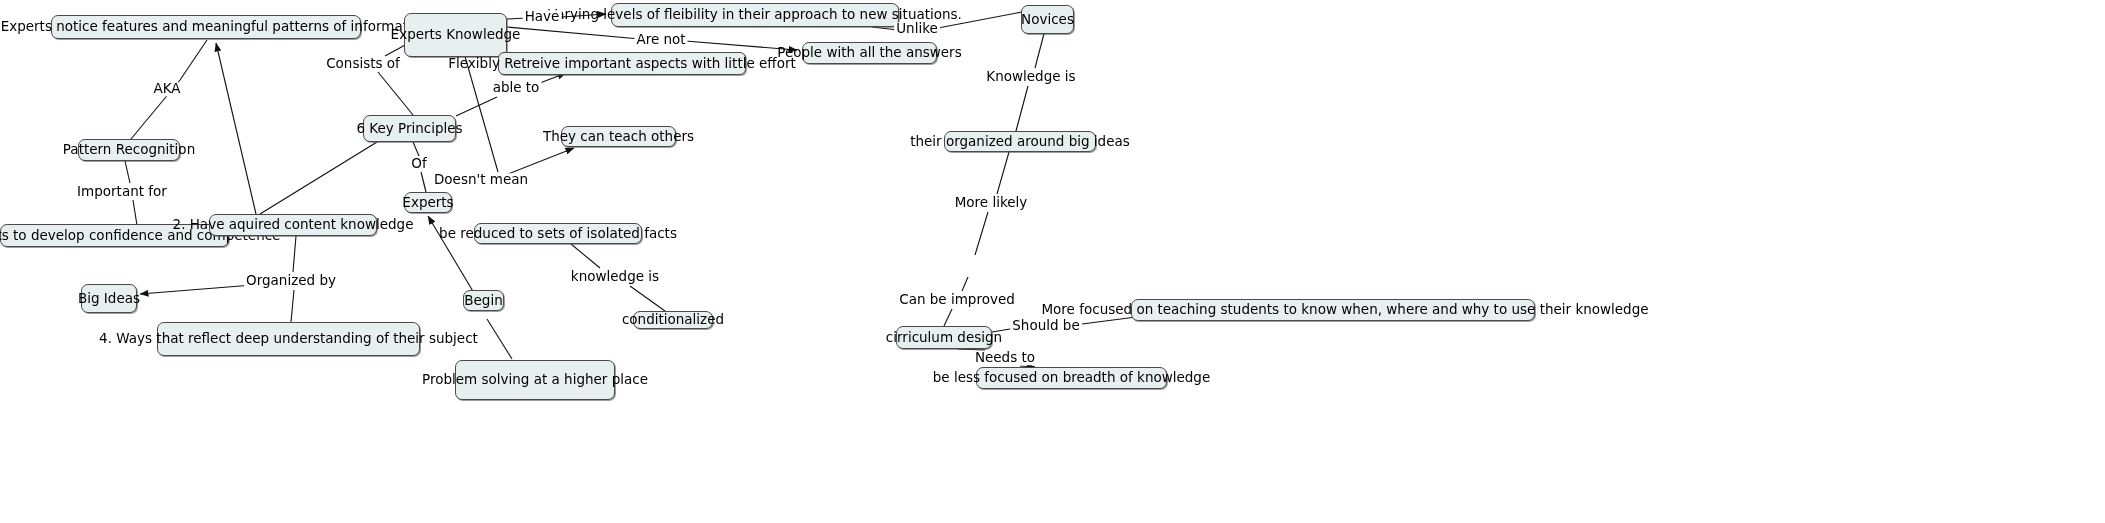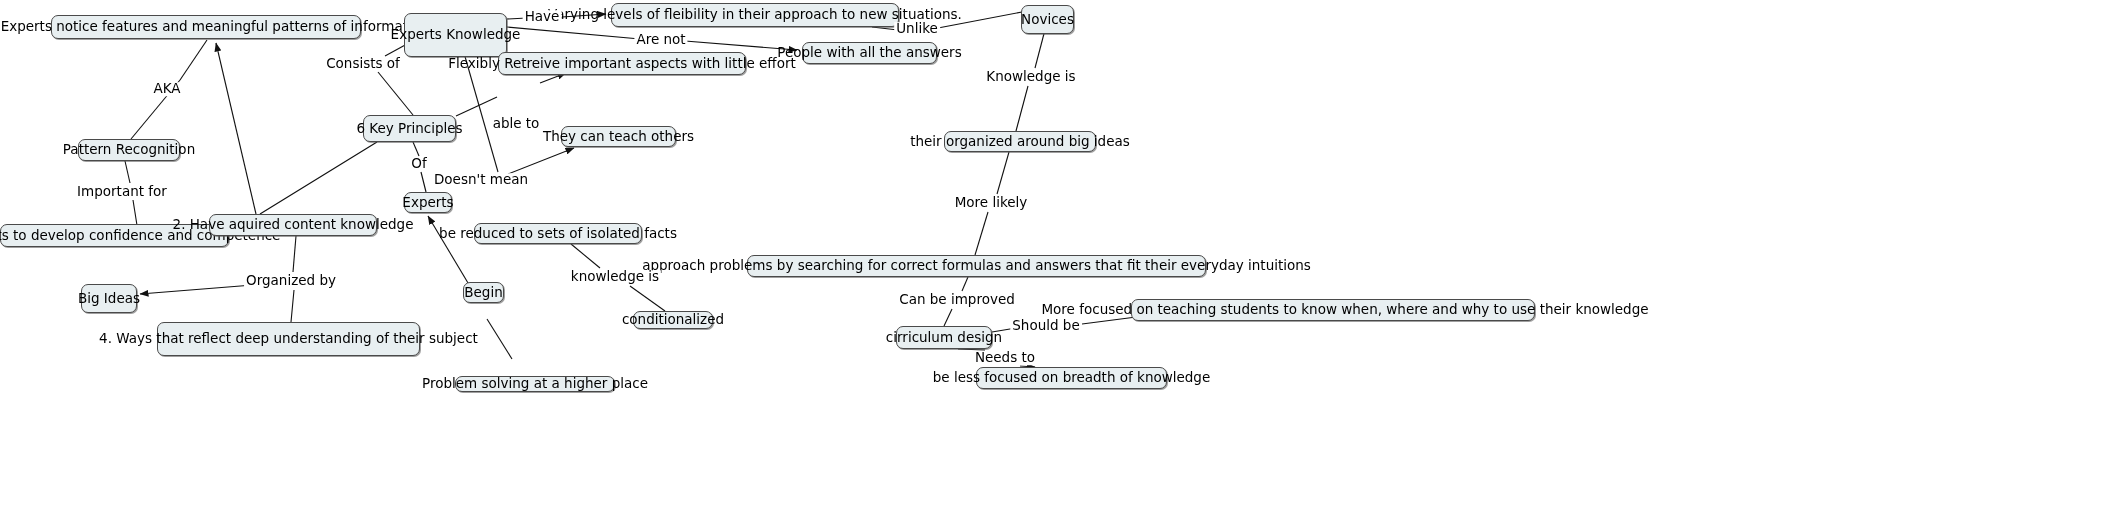--- a/index.html
+++ b/index.html
@@ -139,21 +139,21 @@
   </div>
 
   <div class="node" style="left:611px; top:3px; width:288px; height:24px;">
     <span>Varying levels of fleibility in their approach to new situations.</span>
   </div>
 
   <div class="node" style="left:1021px; top:5px; width:53px; height:29px;">
     <span>Novices</span>
   </div>
 
-  <div class="node" style="left:498px; top:52px; width:248px; height:23px;">
+  <div class="node" style="left:498px; top:52px; width:248px; height:23px;border-radius:6px;">
     <span>Flexibly Retreive important aspects with little effort</span>
   </div>
 
   <div class="node" style="left:802px; top:42px; width:135px; height:22px;">
     <span>People with all the answers</span>
   </div>
 
   <div class="node" style="left:78px; top:139px; width:102px; height:22px;">
     <span>Pattern Recognition</span>
   </div>
@@ -179,49 +179,46 @@
   </div>
 
   <div class="node" style="left:0px; top:224px; width:229px; height:23px; z-index:6;">
     <span>Students to develop confidence and competence</span>
   </div>
 
   <div class="node" style="left:474px; top:223px; width:168px; height:21px;">
     <span>be reduced to sets of isolated facts</span>
   </div>
 
-  <div class="node" style="left:747px; top:255px; width:459px; height:22px;">
-    <span>approach problems by searching for correct formulas and answers that fit their everyday intuitions</span>
-  </div>
 
   <div class="node" style="left:81px; top:284px; width:56px; height:29px;">
     <span>Big Ideas</span>
   </div>
 
-  <div class="node" style="left:463px; top:282px; width:41px; height:21px;">
+  <div class="node" style="left:463px; top:290px; width:41px; height:21px;">
     <span>Begin</span>
   </div>
 
   <div class="node" style="left:633px; top:311px; width:80px; height:18px;text-align:center;">
     <span>conditionalized</span>
   </div>
 
   <div class="node" style="left:1131px; top:299px; width:404px; height:22px;padding-left:33px;">
     <span>More focused on teaching students to know when, where and why to use their knowledge</span>
   </div>
 
   <div class="node" style="left:157px; top:322px; width:263px; height:34px;">
     <span>4. Ways that reflect deep understanding of their subject</span>
   </div>
 
   <div class="node" style="left:896px; top:326px; width:96px; height:23px;">
     <span>cirriculum design</span>
   </div>
 
-  <div class="node" style="left:455px; top:376px; width:160px; height:16px;justify-content:center;">
+  <div class="node" style="left:455px; top:360px; width:160px; height:40px;justify-content:center;">
     <span>Problem solving at a higher place</span>
   </div>
 
   <div class="node" style="left:976px; top:367px; width:191px; height:22px;">
     <span>be less focused on breadth of knowledge</span>
   </div>
 
   <div class="edge-label" style="left:542px; top:17px;">
     <span>Have</span>
   </div>
@@ -231,21 +228,21 @@
   </div>
 
   <div class="edge-label" style="left:917px; top:29px;">
     <span>Unlike</span>
   </div>
 
   <div class="edge-label" style="left:363px; top:64px;text-align:right;">
     <span>Consists of</span>
   </div>
 
-  <div class="edge-label" style="left:516px; top:88px;margin-top:36px;">
+  <div class="edge-label" style="left:516px; top:88px;">
     <span>able to</span>
   </div>
 
   <div class="edge-label" style="left:167px; top:89px;">
     <span>AKA</span>
   </div>
 
   <div class="edge-label" style="left:1031px; top:77px;">
     <span>Knowledge is</span>
   </div>

